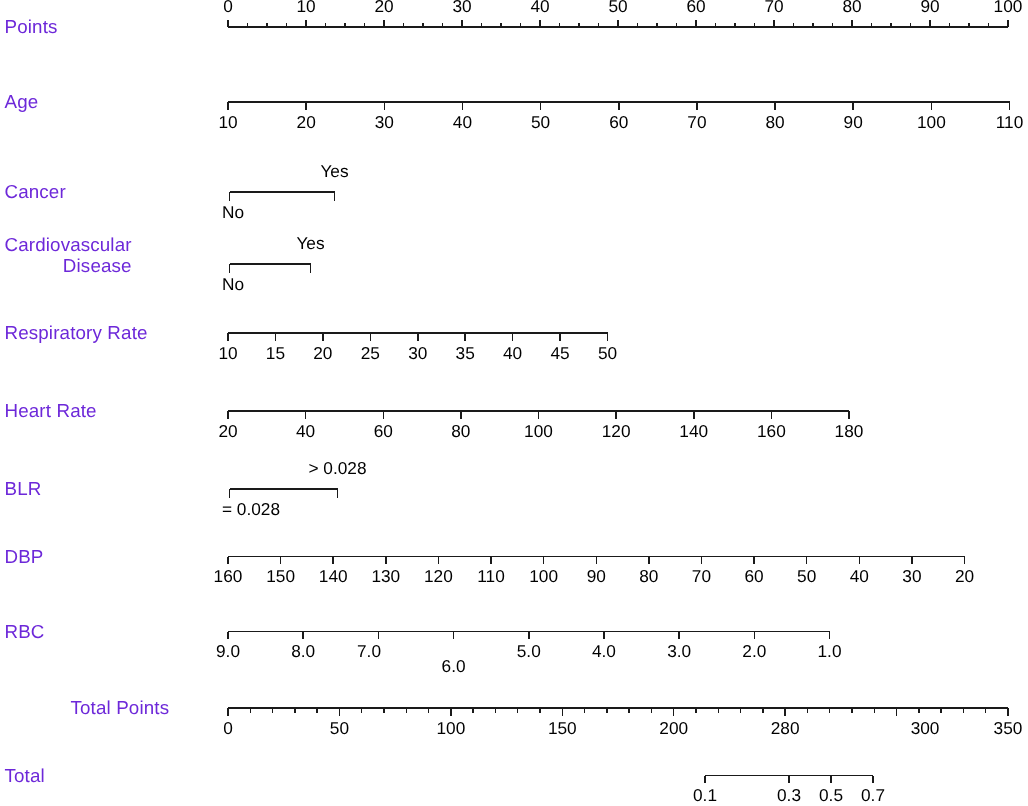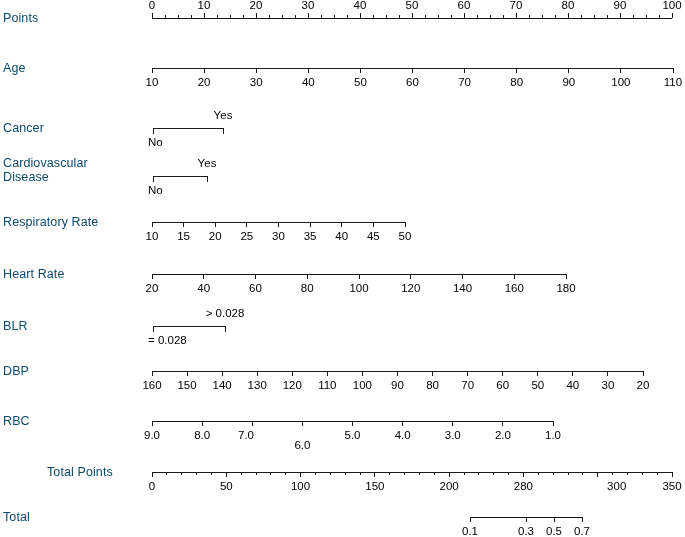--- a/index.html
+++ b/index.html
@@ -10,23 +10,24 @@
     overflow:hidden;
   }
   #nomogram{
     position:relative;
     width:685px;height:537px;
   }
   .row-label{
     position:absolute;
     font-size:12.5px;
     line-height:14px;
-    color:#0c4a6e;
+    color:#6d28d9;
     white-space:pre;
     letter-spacing:0.1px;
+    text-align:right;
   }
   .axis-svg{
     position:absolute;
     left:0;top:0;
     width:685px;height:537px;
     pointer-events:none;
   }
   .tick-label{
     position:absolute;
     font-size:11.5px;

